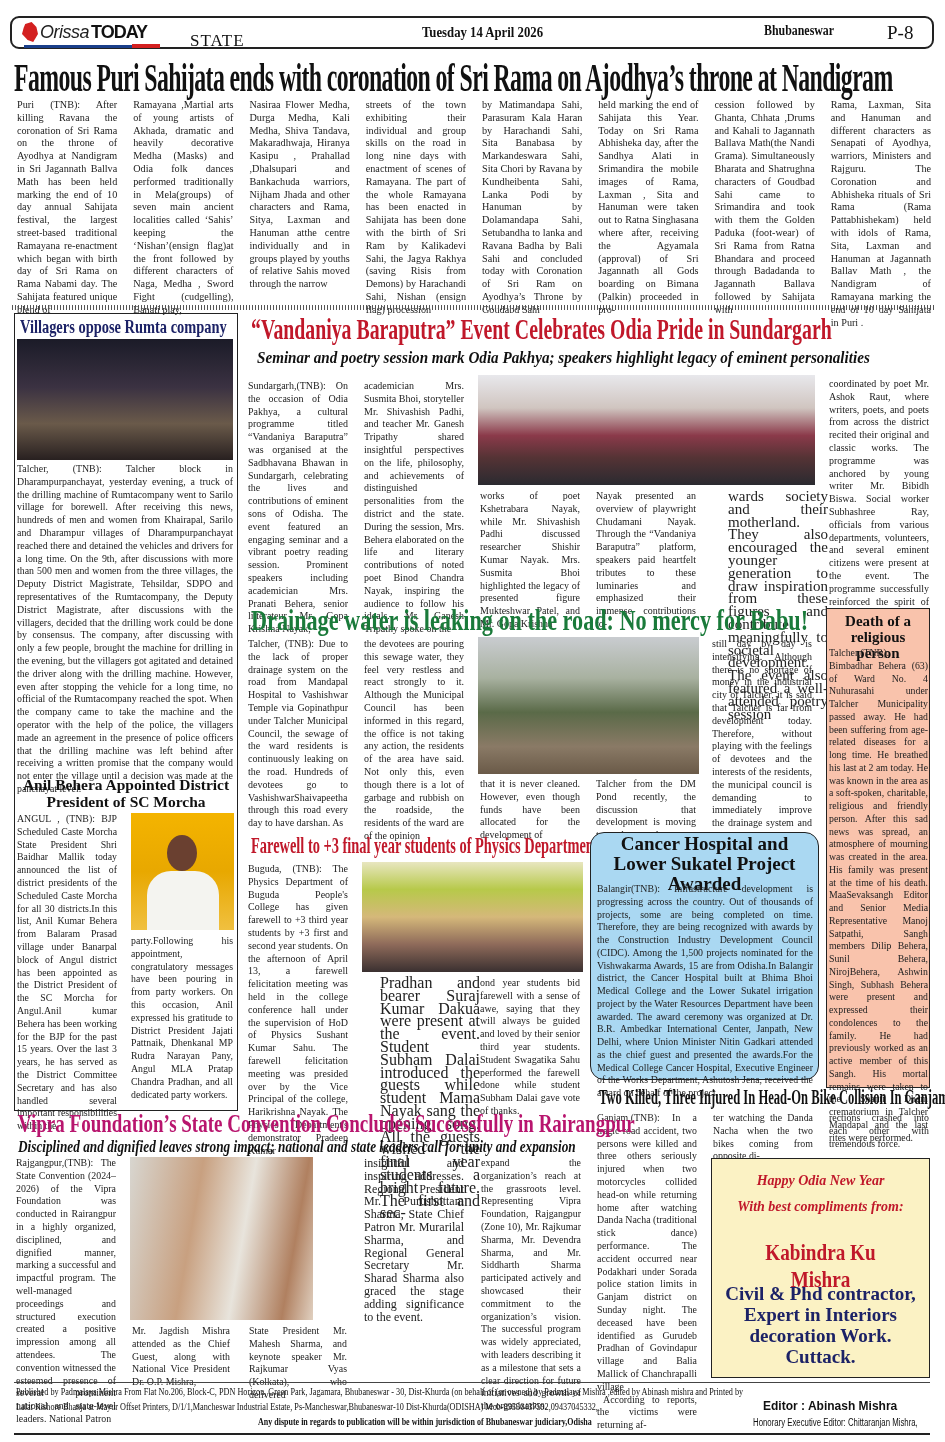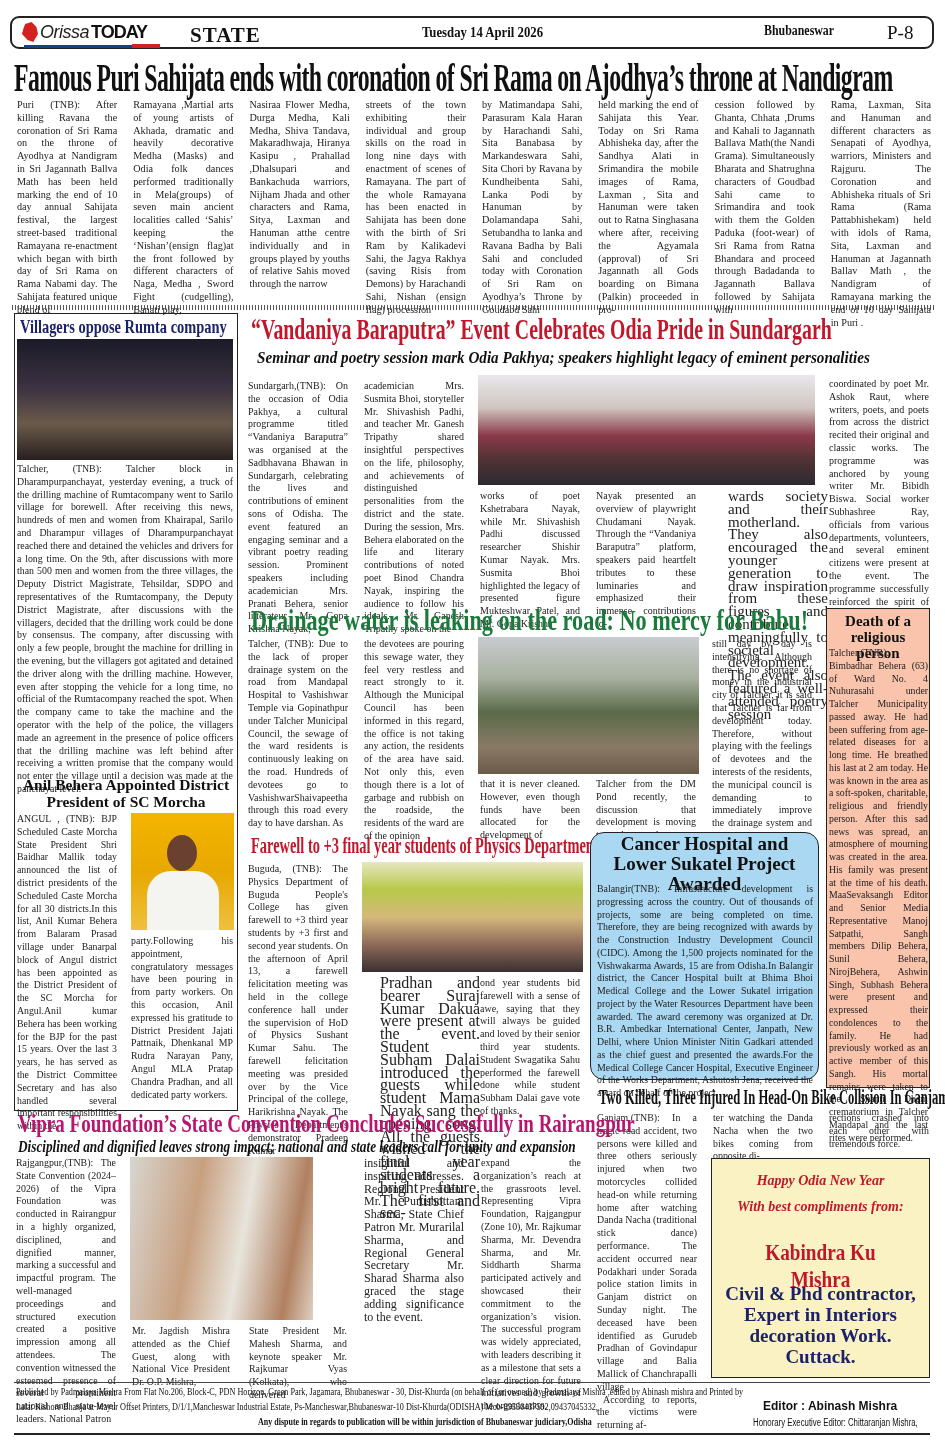--- a/index.html
+++ b/index.html
@@ -9,21 +9,21 @@
 .txt{font-size:10.2px;line-height:12.8px;text-align:justify;hyphens:auto;color:#222}
 .txt p{text-indent:6px}
 
 #masthead{left:10px;top:16px;width:924px;height:33px;border:2px solid #222;border-radius:9px;background:#fff}
 #logo{left:10px;top:4px;height:24px;display:flex;align-items:flex-start}
 #logo .map{width:16px;height:20px;background:#d32020;clip-path:polygon(20% 10%,60% 0,90% 25%,100% 60%,70% 100%,35% 90%,0 60%,10% 30%);margin-right:2px}
 #logo .o{font-family:"Liberation Sans",sans-serif;font-style:italic;font-size:18px;color:#222;letter-spacing:-0.5px}
 #logo .t{font-family:"Liberation Sans",sans-serif;font-weight:bold;font-size:18px;color:#111;letter-spacing:-1px;margin-left:2px}
 #logo-bar{left:12px;top:27px;width:136px;height:3px;background:#1a3f8a}
 #logo-red{left:120px;top:26px;width:28px;height:4px;background:#d32020}
-#section{left:178px;top:5px;font-size:21px;font-weight:bold;letter-spacing:1px}
+#section{left:178px;top:13px;font-size:17px;font-weight:normal;letter-spacing:1px}
 #date{left:410px;top:6px;font-size:15px;font-weight:bold;transform:scaleX(.85);transform-origin:left}
 #city{left:752px;top:5px;font-size:14px;font-weight:bold;transform:scaleX(.85);transform-origin:left}
 #page{left:875px;top:4px;font-size:19px}
 .cond{transform-origin:left top;white-space:nowrap}
 #lead-h{left:14px;top:56px;font-size:40px;font-weight:bold;letter-spacing:-1px;transform:scaleX(.595);line-height:44px}
 .cols{display:grid;column-gap:17px}
 .dots{height:5px;background:repeating-linear-gradient(90deg,#555 0 1px,transparent 1px 3px)}
 
 .box{border:1.5px solid #222}
 .photo{overflow:hidden}

